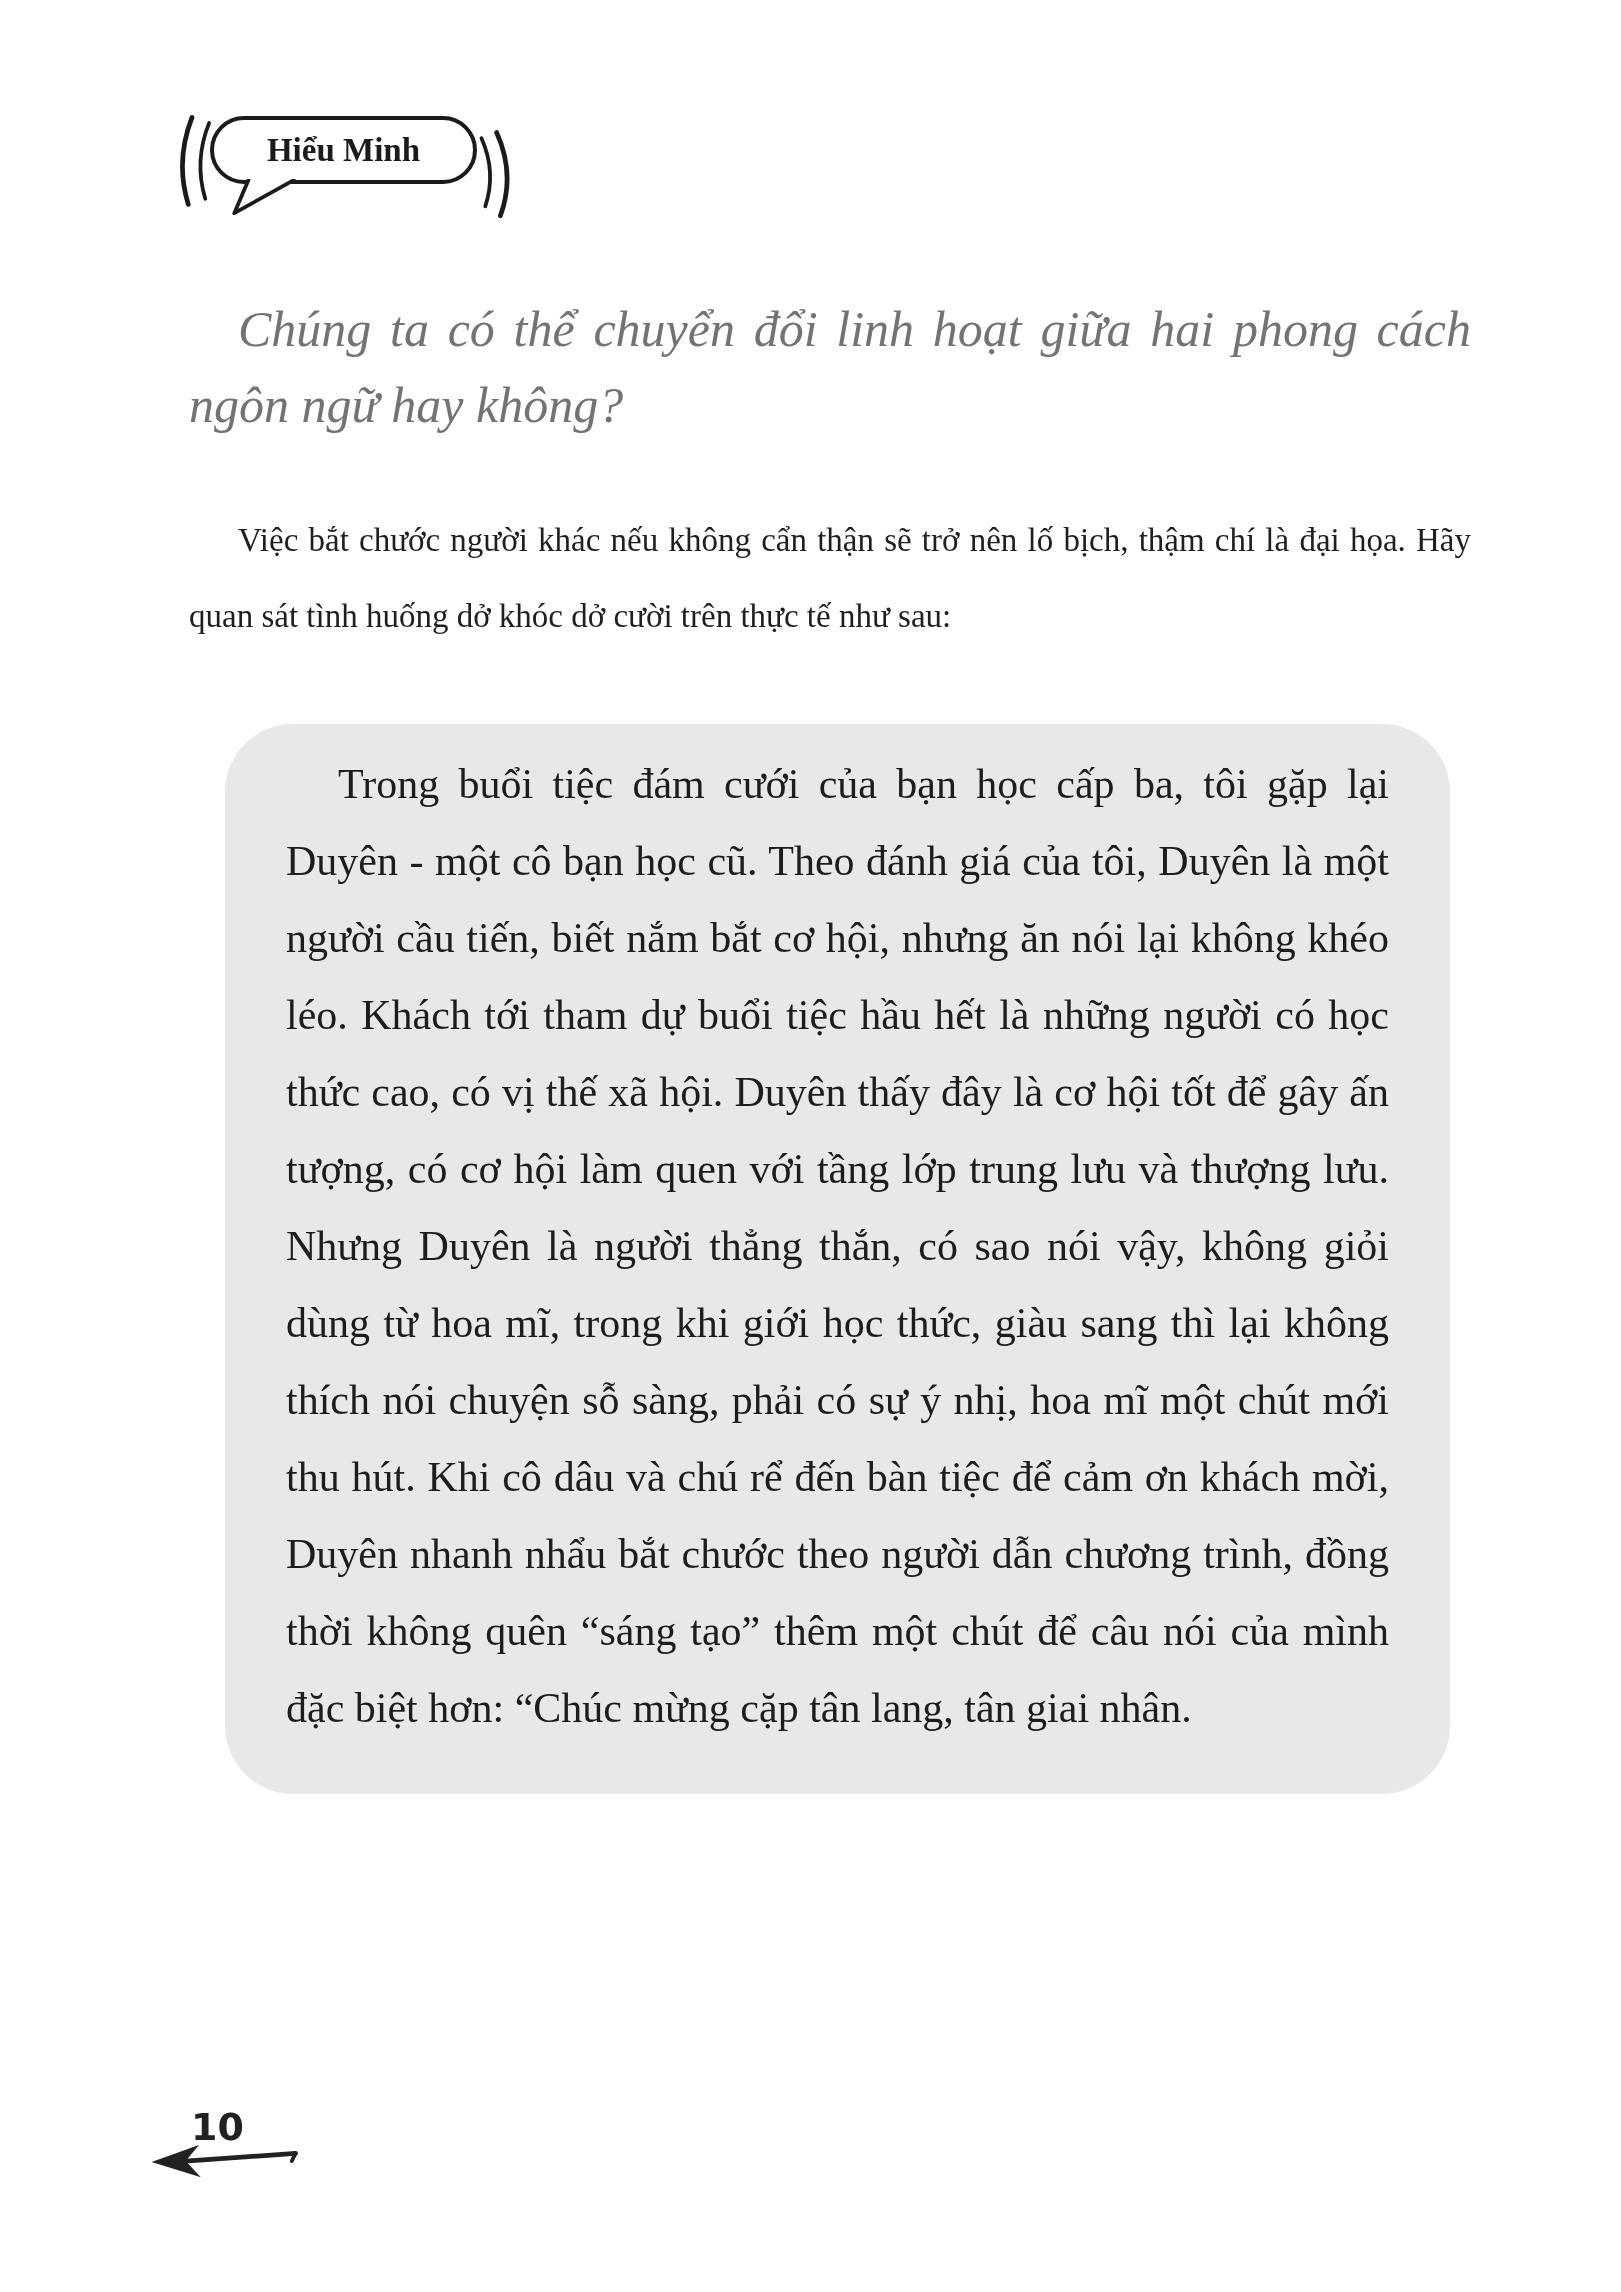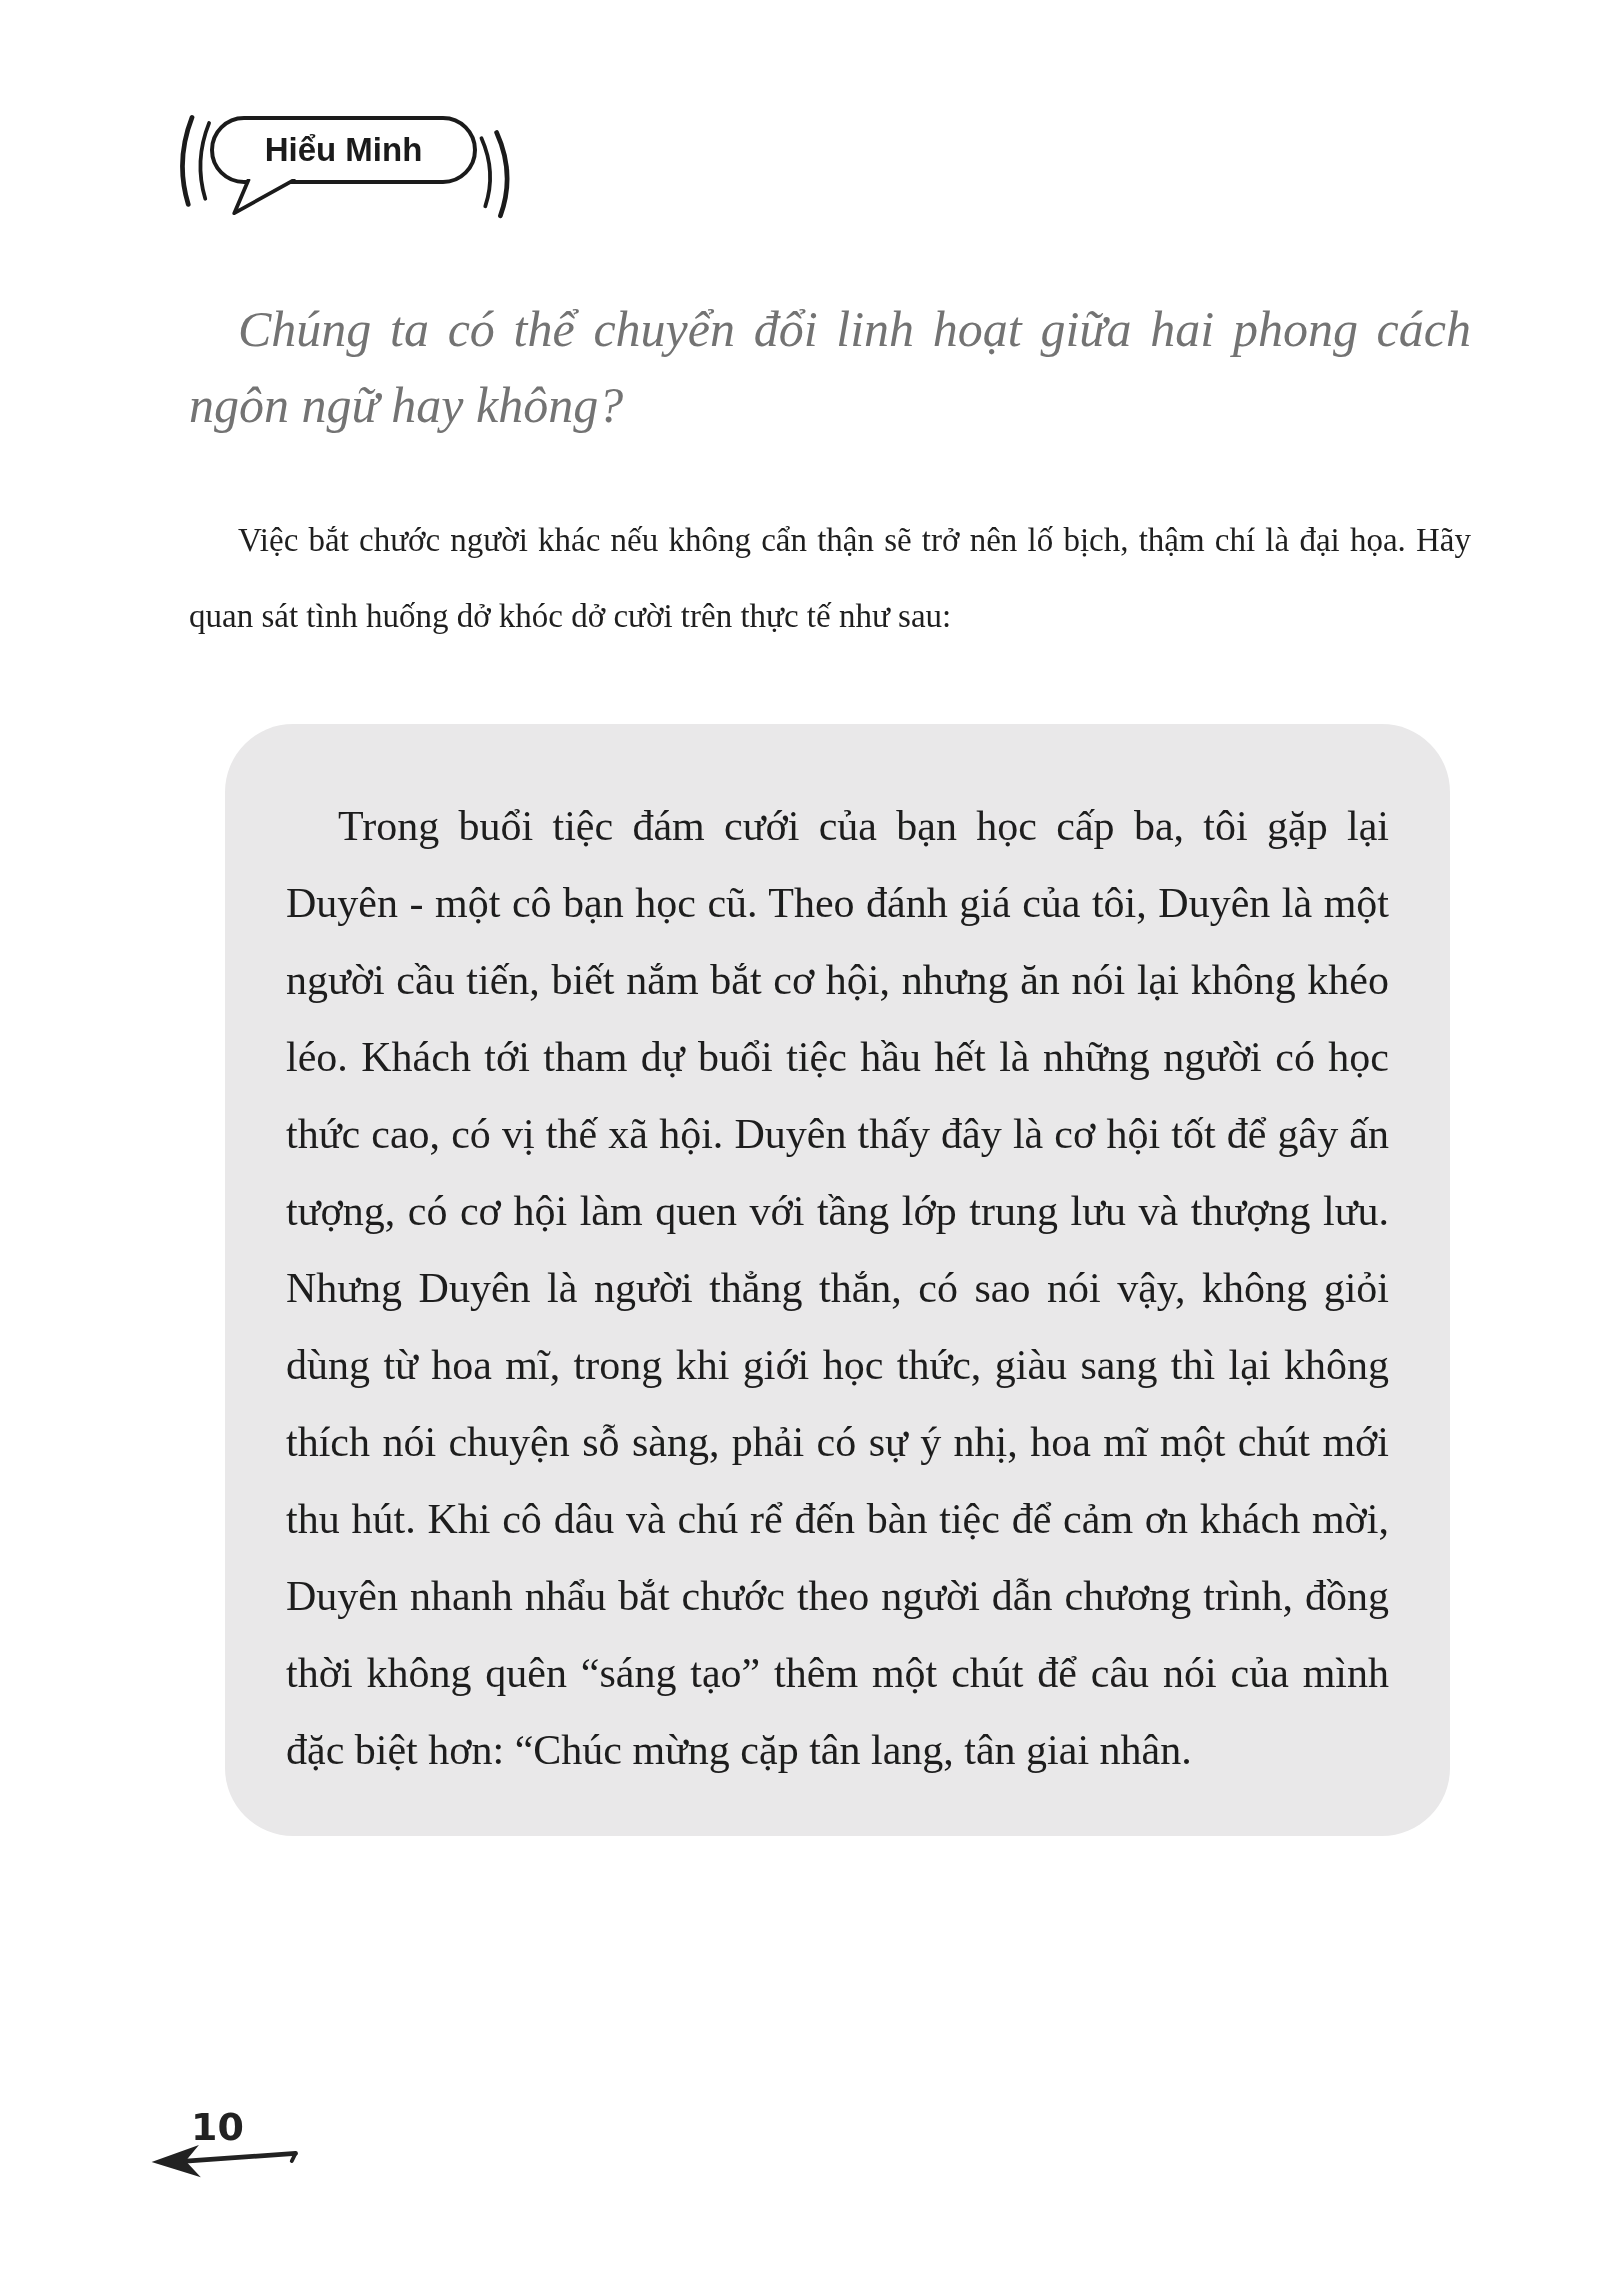--- a/index.html
+++ b/index.html
@@ -22,21 +22,21 @@
     width: 350px; height: 142px;
   }
   .author-bubble {
     position: absolute; left: 210px; top: 116px;
     width: 267px; height: 68px;
     box-sizing: border-box;
     background: #ffffff;
     border: 4.7px solid #1b1b1b;
     border-radius: 34px;
     display: flex; align-items: center; justify-content: center;
-    font-family: Liberation Sans, sans-serif;
+    font-family: Liberation Serif, serif;
     font-weight: bold; font-size: 33px; color: #1b1b1b;
     z-index: 2;
   }
   .bubble-tail {
     position: absolute; left: 222px; top: 179px;
     width: 85px; height: 40px; z-index: 3;
   }
 
   
   .question-paragraph {
@@ -53,21 +53,21 @@
     color: #1f1f1f;
   }
 
   
   .story-box {
     margin: 70px 0 0 225px;
     width: 1225px;
     box-sizing: border-box;
     background: #e9e8e9;
     border-radius: 68px;
-    padding: 64px 61px 47px 61px;
+    padding: 22px 61px 47px 61px;
   }
   .story-box p {
     margin: 0;
     font-size: 42px; line-height: 77px;
     text-align: justify; text-indent: 52px;
     color: #1d1d1d;
   }
 
   
   .page-number {

